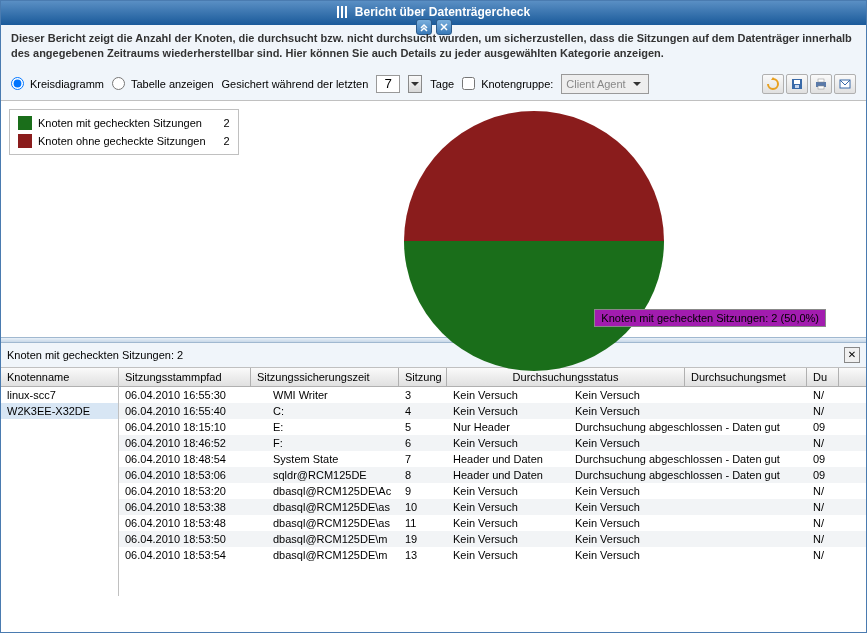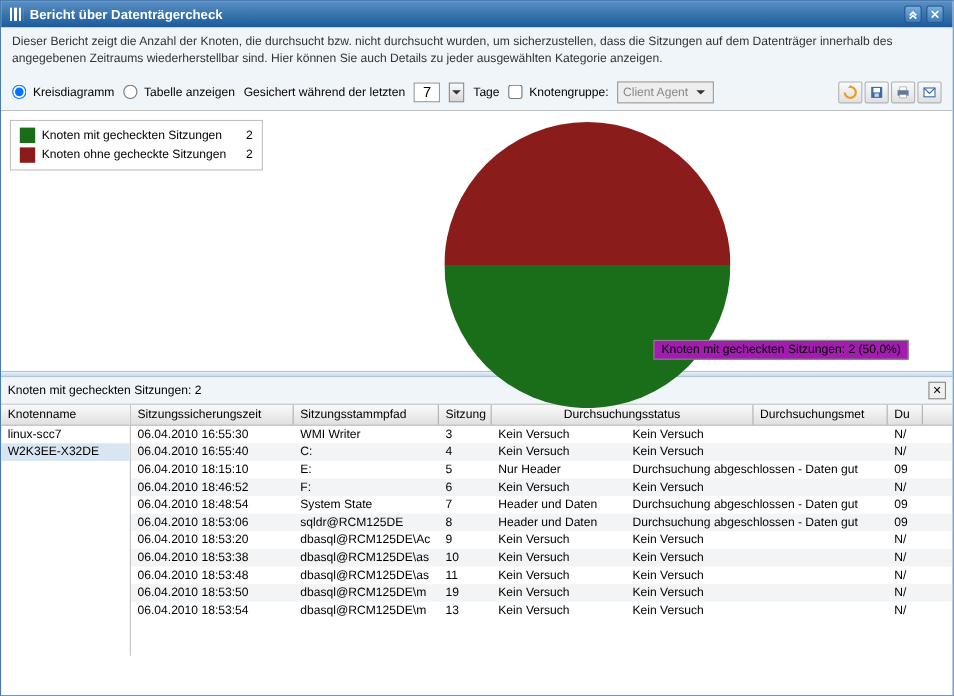--- a/index.html
+++ b/index.html
@@ -1,22 +1,22 @@
 <!DOCTYPE html>
 <html><head>
 <meta charset="utf-8">
 <style>
 * { box-sizing: border-box; margin: 0; padding: 0; }
 body { font-family: Arial, sans-serif; font-size: 11px; background: #fff; width: 867px; height: 633px; overflow: hidden; border: 1px solid #4a7bb0; }
-.titlebar { background: linear-gradient(to bottom, #5a8fc4 0%, #1a5a9a 100%); color: #fff; padding: 4px 8px; display: flex; align-items: center; justify-content: space-between; height: 24px; }
+.titlebar { background: linear-gradient(to bottom, #5a8fc4 0%, #1a5a9a 100%); color: #fff; padding: 4px 8px; display: flex; align-items: center; justify-content: space-between; height: 24px; flex-direction: column; }
 .titlebar-left { display: flex; align-items: center; gap: 6px; font-weight: bold; font-size: 12px; }
 .titlebar-icon { display: inline-block; width: 12px; height: 12px; background: repeating-linear-gradient(to right, #fff, #fff 2px, transparent 2px, transparent 4px); }
 .titlebar-right { display: flex; gap: 4px; }
 .titlebar-btn { width: 16px; height: 16px; background: linear-gradient(to bottom, #7aafdd, #3a7ab8); border: 1px solid #2a5a8a; border-radius: 3px; display: flex; align-items: center; justify-content: center; cursor: pointer; color: #fff; }
-.description { padding: 6px 10px; color: #333; background: #f0f5fa; line-height: 1.4; }
+.description { padding: 6px 10px; color: #333; background: #f0f5fa; line-height: 1.4; font-weight: bold; }
 .toolbar { padding: 6px 10px; background: #f0f5fa; display: flex; align-items: center; gap: 8px; border-bottom: 1px solid #c0c0c0; }
 .radio-group { display: flex; align-items: center; gap: 4px; }
 .radio-input { margin-right: 2px; }
 .days-input { width: 24px; height: 18px; border: 1px solid #999; text-align: center; }
 .dropdown-btn { width: 14px; height: 18px; background: linear-gradient(to bottom, #fafafa, #d8d8d8); border: 1px solid #8a8a8a; display: flex; align-items: center; justify-content: center; cursor: pointer; }
 .dropdown-btn::after { content: ''; border-left: 4px solid transparent; border-right: 4px solid transparent; border-top: 4px solid #333; }
 .select-box { height: 20px; border: 1px solid #999; background: #eee; padding: 1px 4px; display: flex; align-items: center; gap: 4px; color: #888; }
 .action-buttons { margin-left: auto; display: flex; gap: 2px; }
 .action-btn { width: 22px; height: 20px; background: linear-gradient(to bottom, #fafafa, #e0e0e0); border: 1px solid #b0b0b0; border-radius: 2px; display: flex; align-items: center; justify-content: center; cursor: pointer; }
 .chart-area { position: relative; padding: 10px; background: #fff; height: 236px; }
@@ -159,22 +159,22 @@
   <div class="node-list">
     <div class="node-list-header">Knotenname</div>
     <div class="node-list-body" id="node-list-body">
         <div class="node-item">linux-scc7</div>
         <div class="node-item selected">W2K3EE-X32DE</div>
       </div>
 
   </div>
   <div class="grid">
     <div class="grid-header" id="grid-header">
+        <div class="grid-header-cell col1">Sitzungsstammpfad</div>
         <div class="grid-header-cell col0">Sitzungssicherungszeit</div>
-        <div class="grid-header-cell col1">Sitzungsstammpfad</div>
         <div class="grid-header-cell col2">Sitzung</div>
         <div class="grid-header-cell col4" style="text-align: center;">Durchsuchungsstatus</div>
         <div class="grid-header-cell col3">Durchsuchungsmet</div>
         <div class="grid-header-cell col5">Du</div>
       </div>
     <div class="grid-body" id="grid-body">
         <div class="grid-row">
           <div class="grid-cell col0">06.04.2010 16:55:30</div>
           <div class="grid-cell col1">WMI Writer</div>
           <div class="grid-cell col2">3</div>

